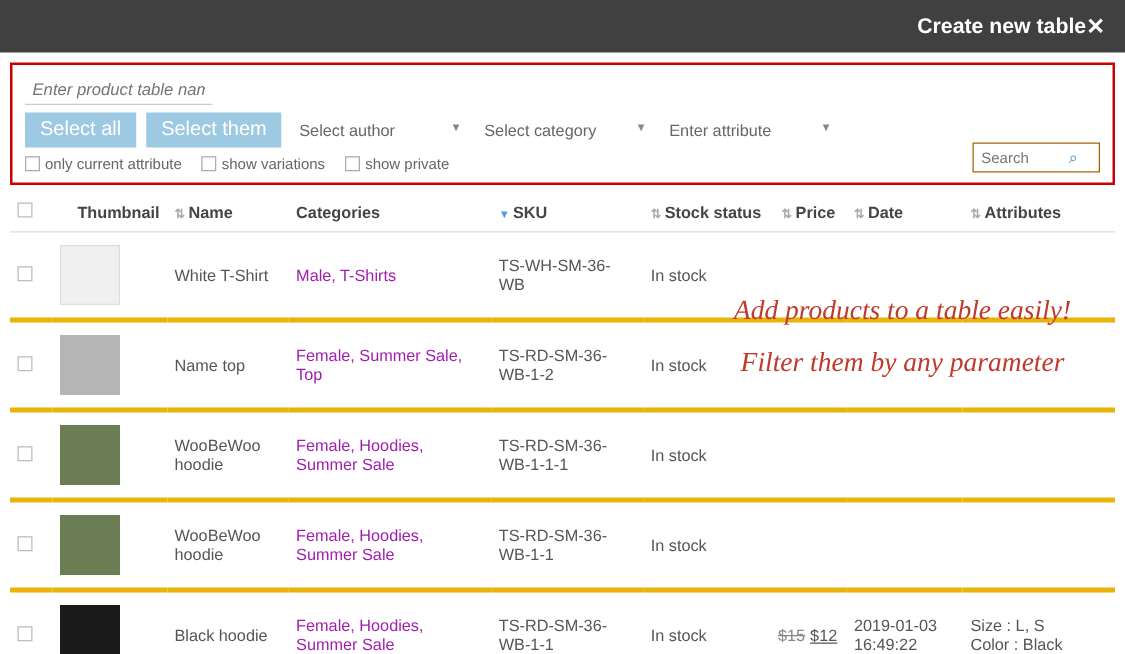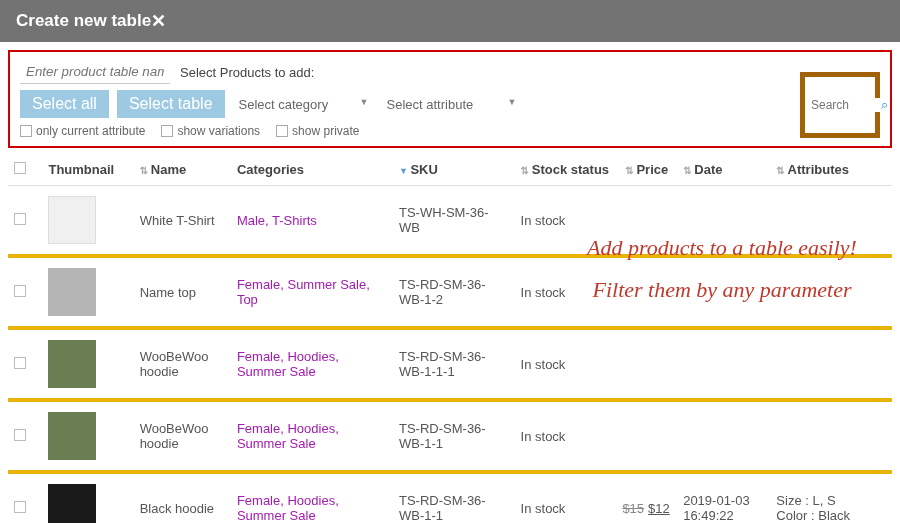--- a/index.html
+++ b/index.html
@@ -1,78 +1,78 @@
 <!DOCTYPE html>
 <html><head>
 <meta charset="utf-8">
 <style>
   * { box-sizing: border-box; margin: 0; padding: 0; }
   body { font-family: -apple-system, BlinkMacSystemFont, "Segoe UI", Arial, sans-serif; font-size: 13px; color: #444; background: #fff; width: 900px; }
-  .header { background: #737373; color: #fff; padding: 10px 16px; display: flex; justify-content: flex-start; align-items: center; }
+  .header { background: #404040; color: #fff; padding: 10px 16px; display: flex; justify-content: flex-end; align-items: center; }
   .header h1 { font-size: 17px; font-weight: bold; }
   .close-x { font-size: 18px; font-weight: bold; cursor: pointer; }
   .content { padding: 8px; }
   .filter-box { border: 2px solid #c00; padding: 8px 10px 8px 10px; position: relative; }
   .row1 { display: flex; align-items: center; gap: 10px; margin-bottom: 6px; }
   .name-input { width: 150px; padding: 4px 6px; border: none; border-bottom: 1px solid #ccc; font-style: italic; color: #999; }
   .row2 { display: flex; align-items: center; gap: 8px; margin-bottom: 6px; }
   .btn-sel { background: #9ec9e2; color: #fff; border: none; padding: 5px 12px; font-size: 16px; cursor: pointer; }
   .dd { position: relative; min-width: 140px; padding: 4px 20px 4px 6px; background: #fff; color: #666; cursor: pointer; }
   .dd::after { content: "▼"; position: absolute; right: 4px; font-size: 9px; color: #888; }
   .dd.tag { min-width: 80px; }
   .row3 { display: flex; align-items: center; gap: 16px; font-size: 12px; color: #666; }
   .chk { display: flex; align-items: center; gap: 4px; }
   .chk-box { width: 12px; height: 12px; border: 1px solid #aaa; display: inline-block; }
-  .search-wrap { position: absolute; right: 10px; bottom: 8px; display: flex; align-items: center; border: 5px solid #a16207; padding: 20px 6px; width: 80px; }
+  .search-wrap { position: absolute; right: 10px; bottom: 8px; display: flex; align-items: center; border: 1px solid #a16207; padding: 3px 6px; width: 102px; }
   .search-wrap input { border: none; outline: none; width: 70px; font-size: 12px; color: #999; }
   .search-ic { color: #2b8fd6; font-size: 13px; }
   table { width: 100%; border-collapse: collapse; margin-top: 6px; }
   th { text-align: left; padding: 8px 6px; border-bottom: 1px solid #ddd; font-size: 13px; font-weight: bold; color: #444; white-space: nowrap; }
   th.sortable::before { content: "⇅ "; color: #aaa; font-size: 10px; }
   th.sku::before { content: "▼ "; color: #5a9bd5; font-size: 9px;}
   td { padding: 10px 6px; border-bottom: 4px solid #eab308; font-size: 13px; color: #555; vertical-align: middle; }
   .row-chk { width: 12px; height: 12px; border: 1px solid #bbb; display: inline-block; }
   .thumb { width: 48px; height: 48px; display: flex; align-items: center; justify-content: center; font-size: 9px; color: #888; }
   .th-white { background: #f0f0f0; border:1px solid #ddd;}
   .th-gray  { background: #b5b5b5; }
   .th-green { background: #6b7d52; }
   .th-black { background: #1a1a1a; }
   a.cat { color: #a21caf; text-decoration: none; }
   .strike { text-decoration: line-through; color: #888; margin-right: 4px; }
   .newp { text-decoration: underline; }
   .anno { position: absolute; left: 572px; top: 185px; width: 300px; font-family: "Comic Sans MS", cursive; color: #c0392b; font-size: 22px; line-height: 1.9; font-style: italic; text-align: center; pointer-events: none; }
   .col-chk   { width: 34px; }
-  .col-thumb { width: 90px; }
+  .col-thumb { width: 90px; text-align: right; }
   .col-name  { width: 96px; }
   .col-cat   { width: 160px; }
   .col-sku   { width: 120px; }
   .col-stock { width: 70px; }
   .col-price { width: 60px; text-align: center; }
   .col-date  { width: 92px; }
   .col-attr  { width: 120px; }
 </style>
 </head>
 <body>
 
 <div class="header">
   <h1>Create new table</h1>
   <span class="close-x">✕</span>
 </div>
 
 <div class="content" style="position:relative;">
   <div class="filter-box">
     <div class="row1">
       <input class="name-input" placeholder="Enter product table name" style="">
-      <span>Select Products to add:</span>
     </div>
     <div class="row2">
       <button class="btn-sel">Select all</button>
-      <button class="btn-sel">Select table</button>
+      <button class="btn-sel">Select them</button>
+      <div class="dd">Select author</div>
       <div class="dd">Select category</div>
-      <div class="dd">Select attribute</div>
+      <div class="dd">Enter attribute</div>
     </div>
     <div class="row3">
       <label class="chk">
           <span class="chk-box"></span>
           <span>only current attribute</span>
         </label>
       <label class="chk">
           <span class="chk-box"></span>
           <span>show variations</span>
         </label>

